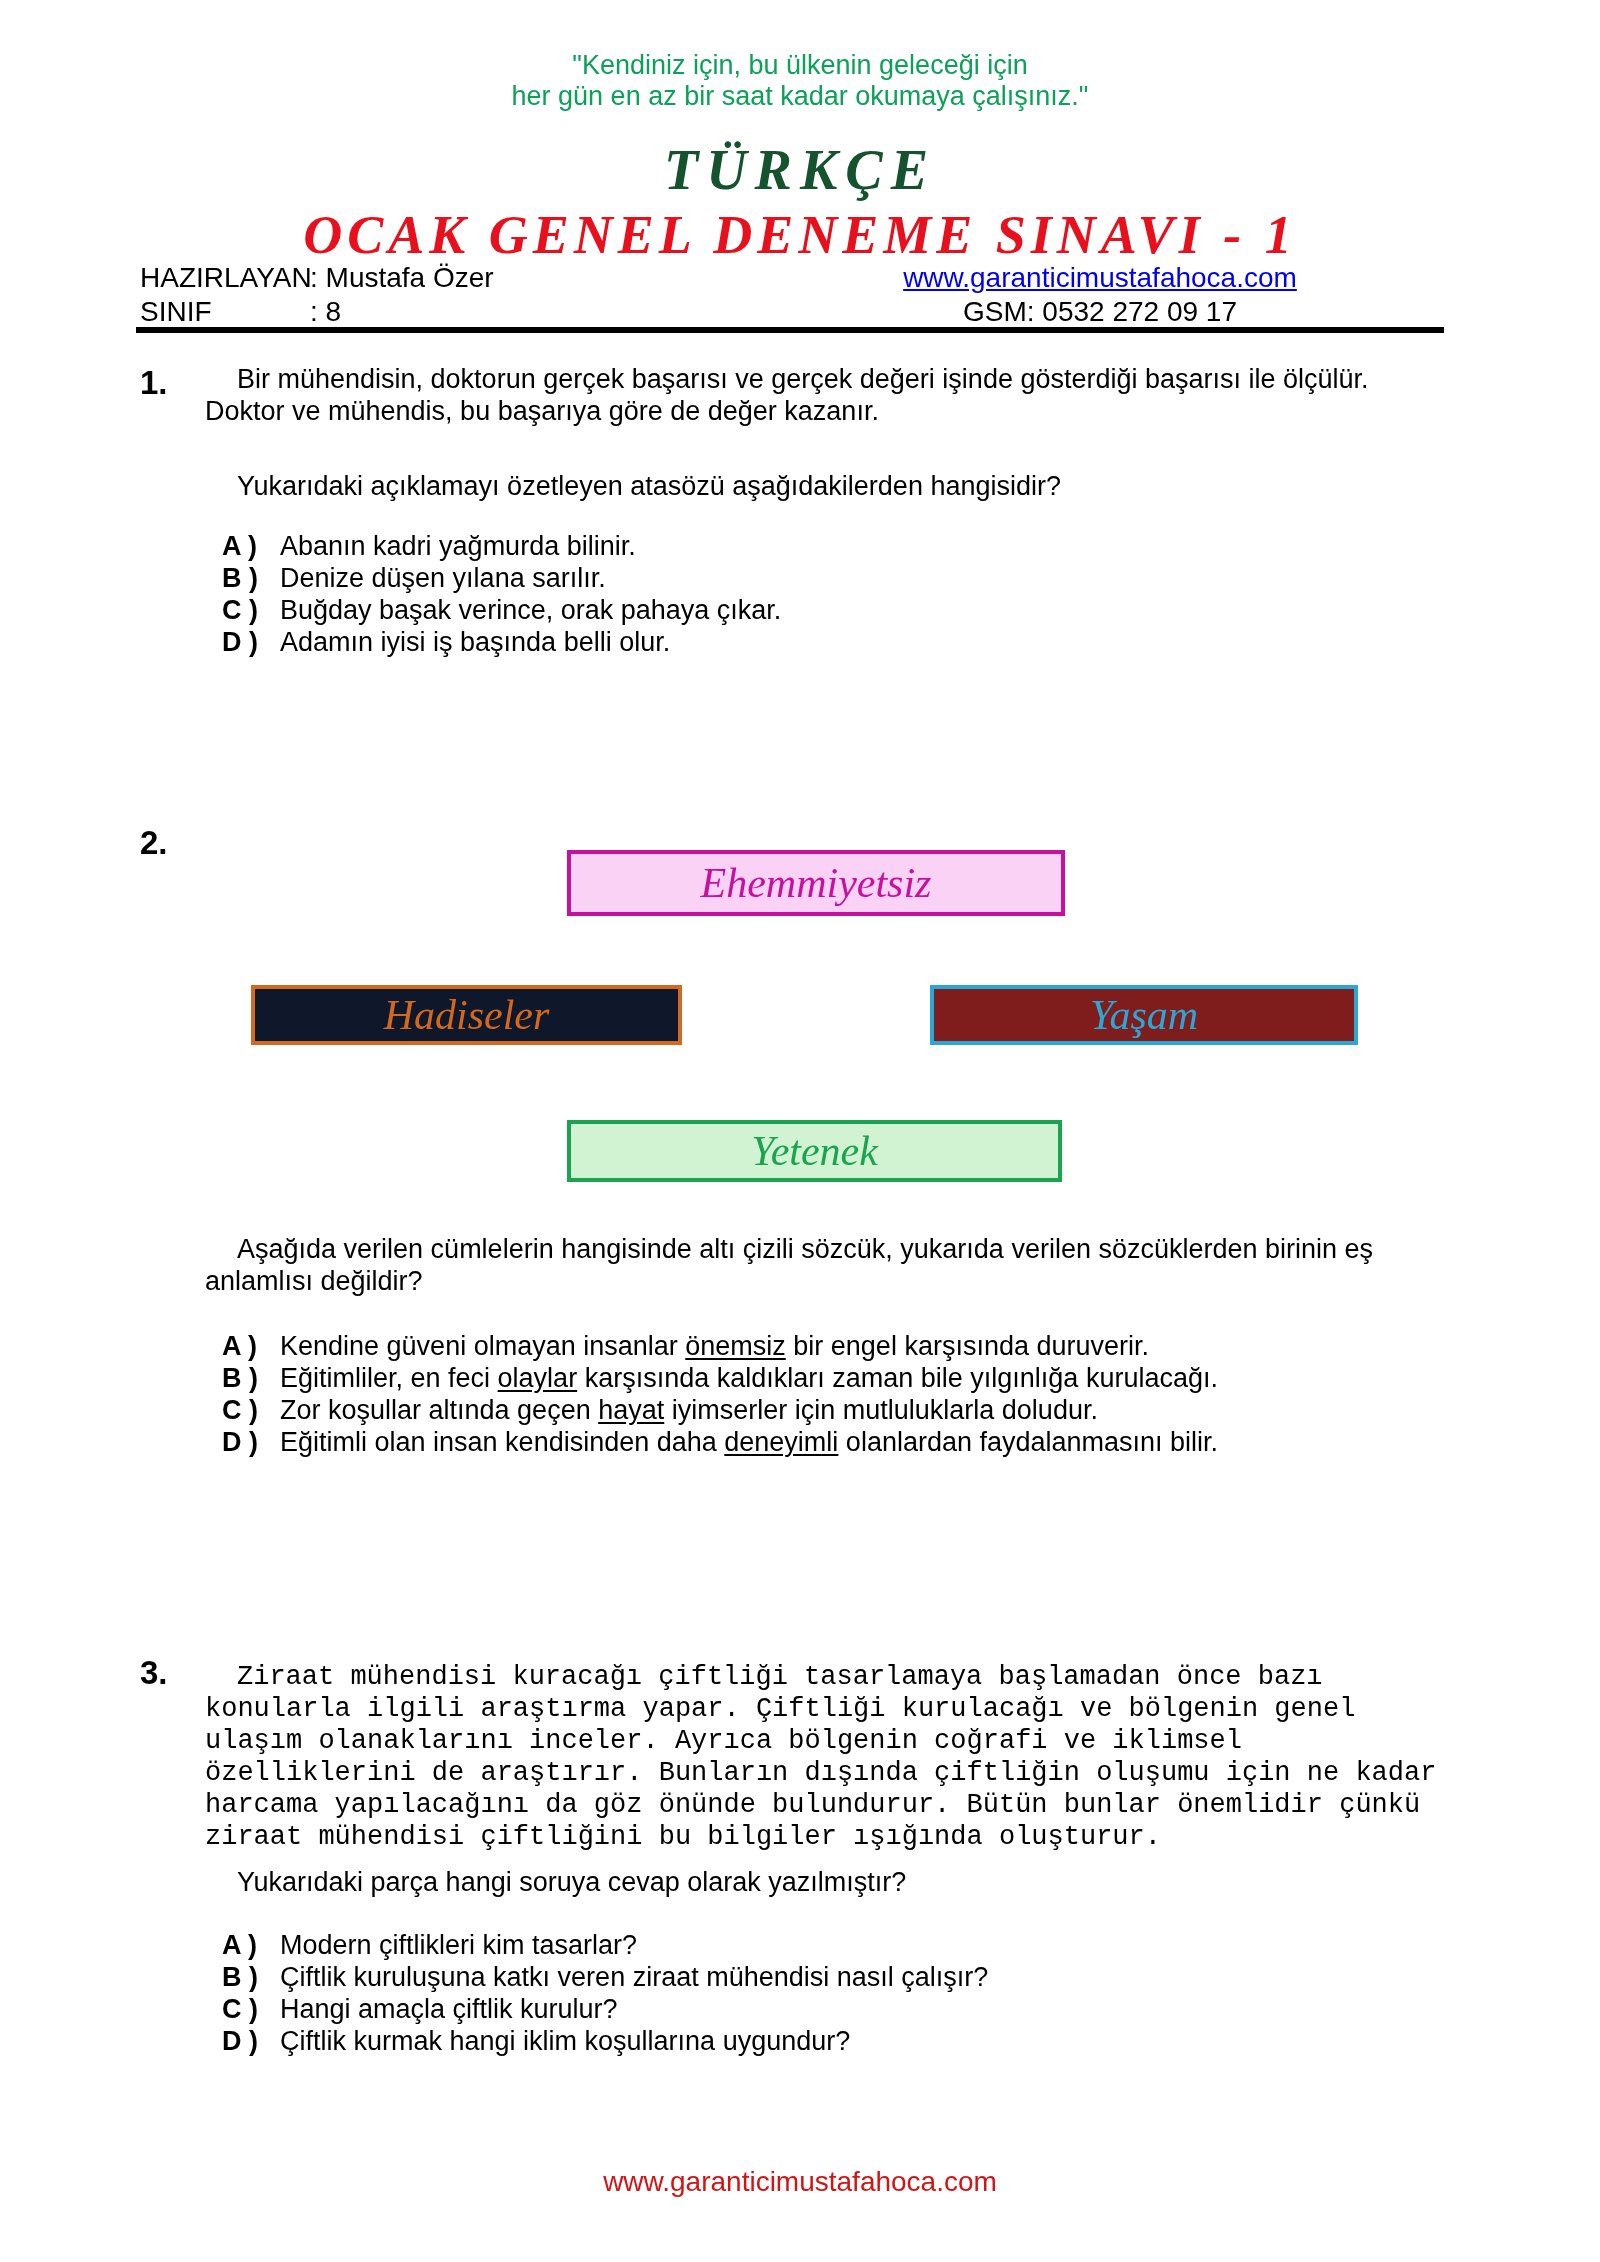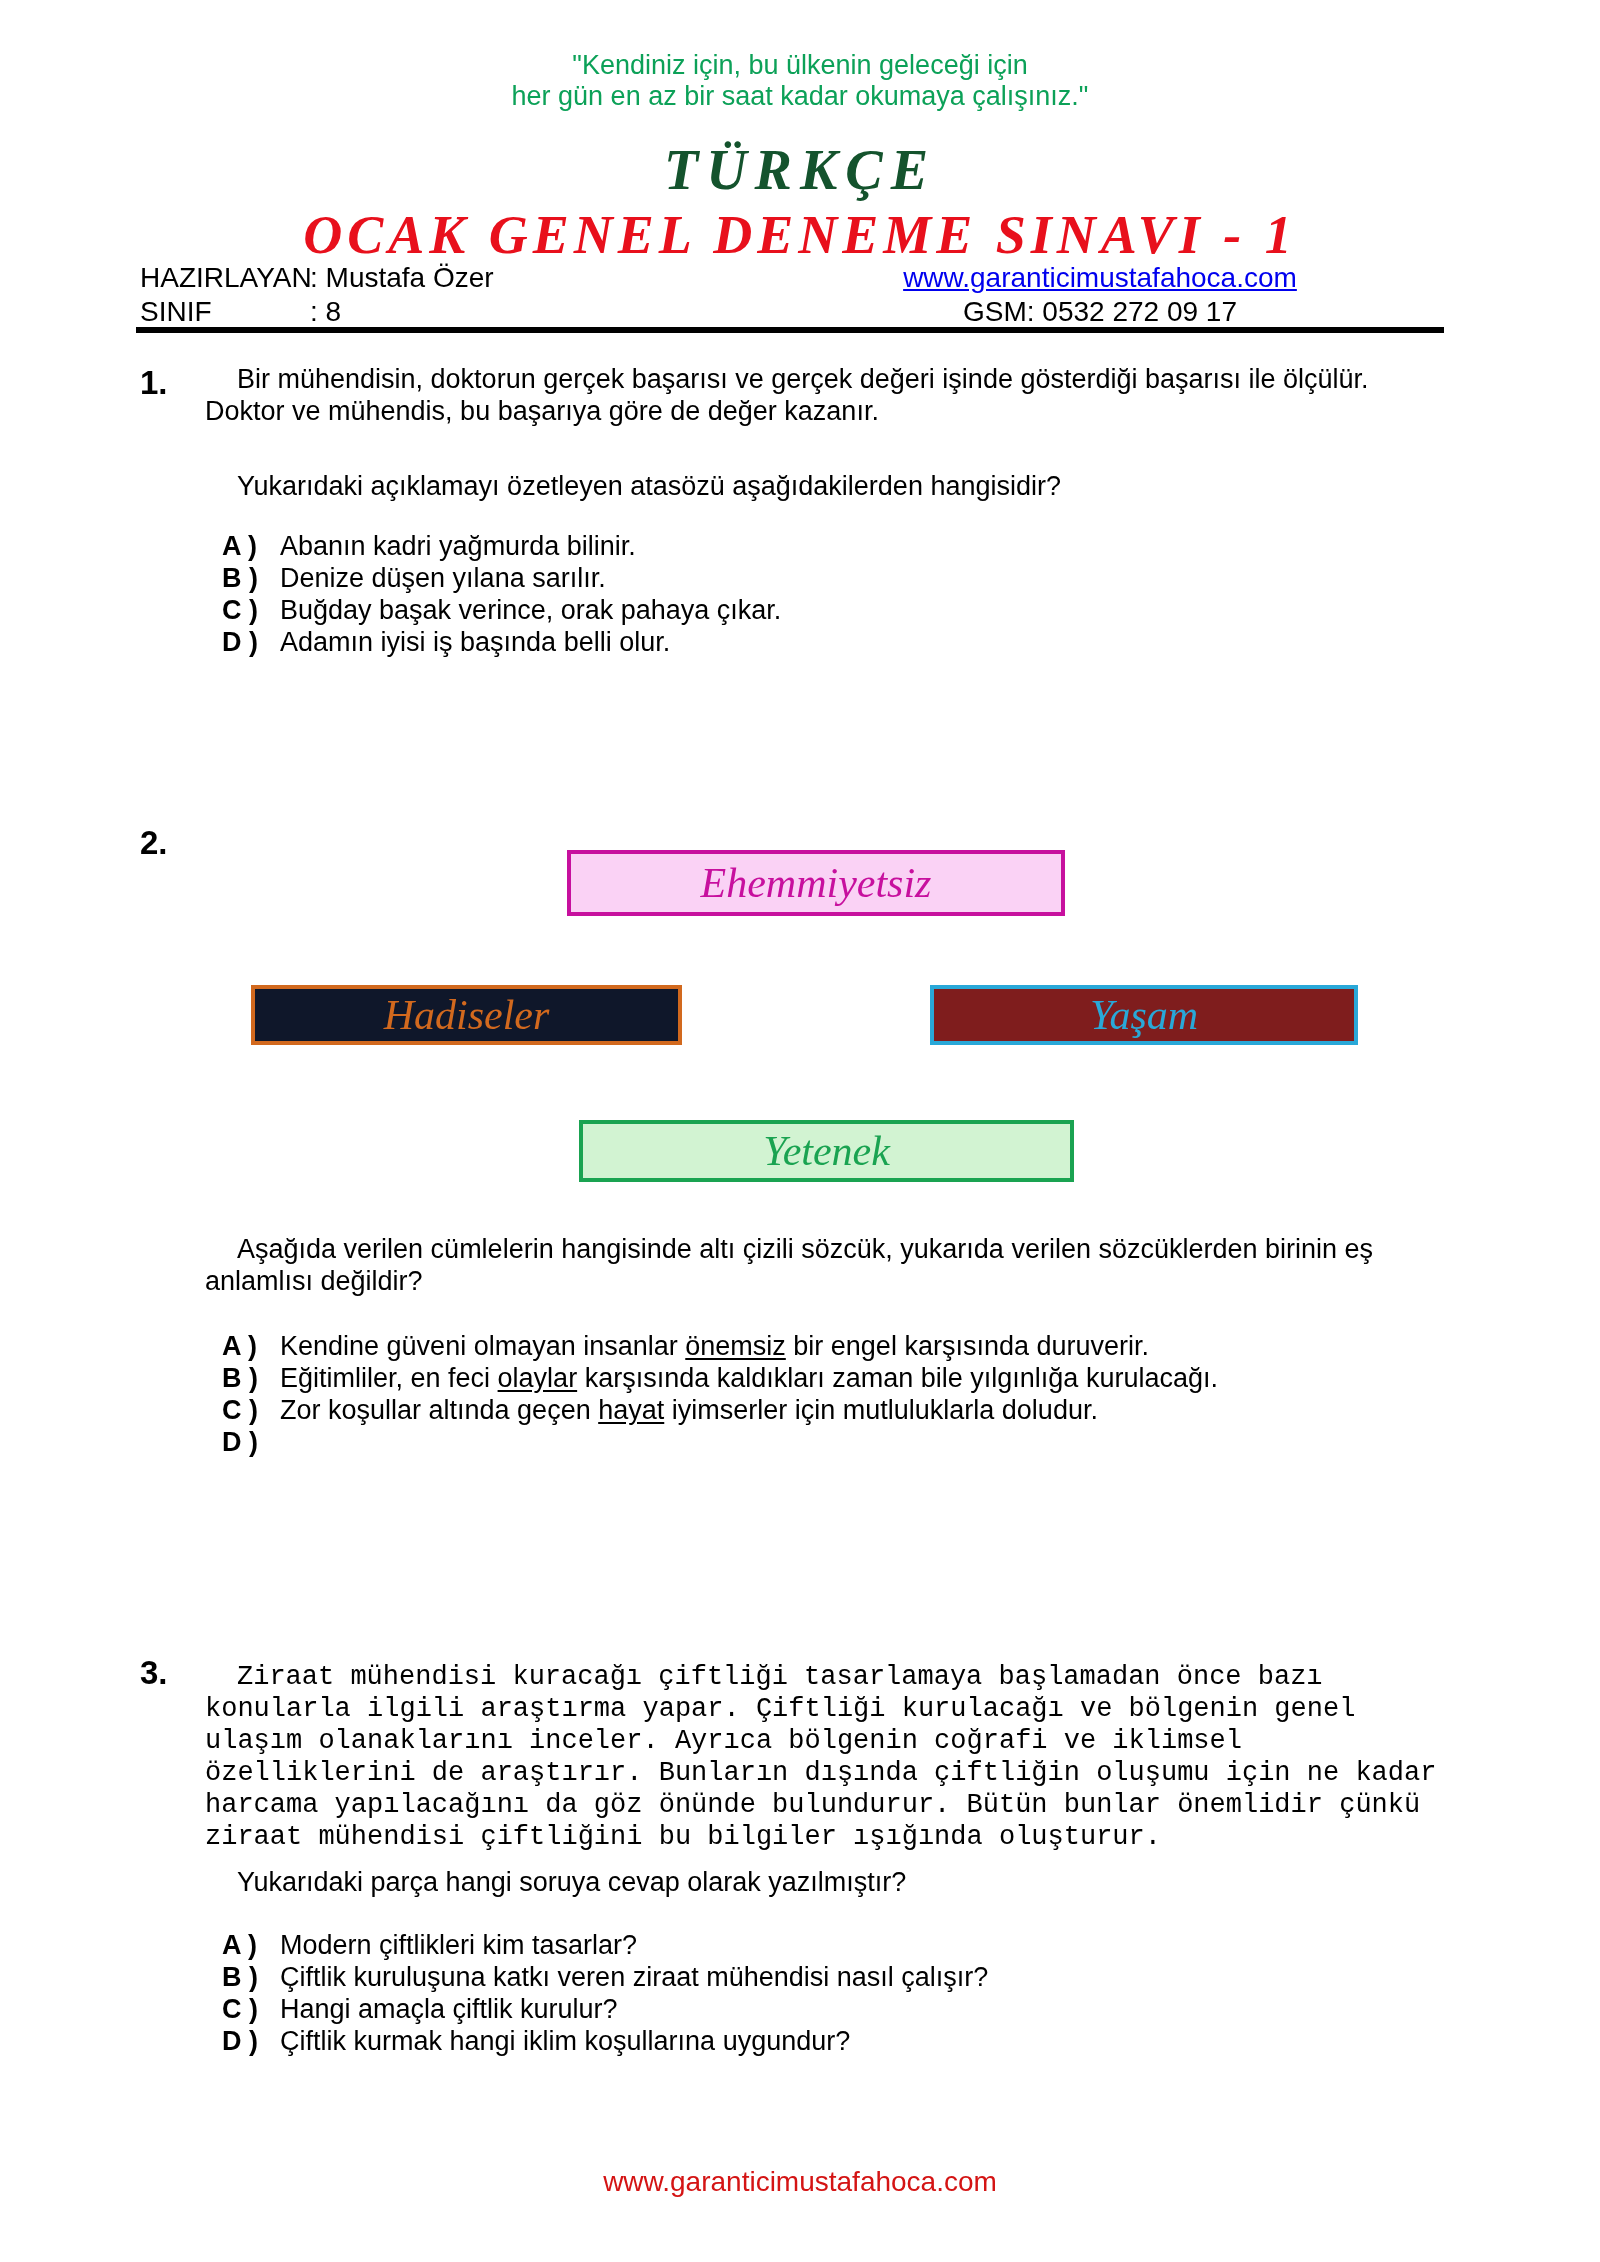--- a/index.html
+++ b/index.html
@@ -41,21 +41,21 @@
 
   
   .wordbox {
     position:absolute; box-sizing:border-box; border:4px solid;
     display:flex; align-items:center; justify-content:center;
     font-family:"Liberation Serif", serif; font-style:italic; font-size:42px;
   }
   .box-ehemmiyetsiz { left:567px; top:850px;  width:498px; height:66px; }
   .box-hadiseler    { left:251px; top:985px;  width:431px; height:60px; }
   .box-yasam        { left:930px; top:985px;  width:428px; height:60px; }
-  .box-yetenek      { left:567px; top:1120px; width:495px; height:62px;margin-left:12px; }
+  .box-yetenek      { left:567px; top:1120px; width:495px; height:62px; }
 
   
   .q1-num    { top:366px; }
   .q1-para   { top:363px; }
   .q1-prompt { top:470px; }
   .q1-opts   { top:530px; }
 
   .q2-num    { top:826px; }
   .q2-prompt { top:1233px; }
   .q2-opts   { top:1330px; }
@@ -133,20 +133,21 @@
     <div class="opt">
       <span class="letter">B )</span>
       <span class="text"><span>Eğitimliler, en feci </span><span class="u">olaylar</span><span> karşısında kaldıkları zaman bile yılgınlığa kurulacağı.</span></span>
     </div>
     <div class="opt">
       <span class="letter">C )</span>
       <span class="text"><span>Zor koşullar altında geçen </span><span class="u">hayat</span><span> iyimserler için mutluluklarla doludur.</span></span>
     </div>
     <div class="opt">
       <span class="letter">D )</span>
+      <span class="text"><span>Eğitimli olan insan kendisinden daha </span><span class="u">deneyimli</span><span> olanlardan faydalanmasını bilir.</span></span>
     </div>
   </div>
 
   <div class="qnum q3-num">3.</div>
   <div class="para q3-para">Ziraat mühendisi kuracağı çiftliği tasarlamaya başlamadan önce bazı konularla ilgili araştırma yapar. Çiftliği kurulacağı ve bölgenin genel ulaşım olanaklarını inceler. Ayrıca bölgenin coğrafi ve iklimsel özelliklerini de araştırır. Bunların dışında çiftliğin oluşumu için ne kadar harcama yapılacağını da göz önünde bulundurur. Bütün bunlar önemlidir çünkü ziraat mühendisi çiftliğini bu bilgiler ışığında oluşturur.</div>
   <div class="promptline q3-prompt">Yukarıdaki parça hangi soruya cevap olarak yazılmıştır?</div>
   <div class="opts q3-opts">
     <div class="opt">
       <span class="letter">A )</span>
       <span class="text">Modern çiftlikleri kim tasarlar?</span>

